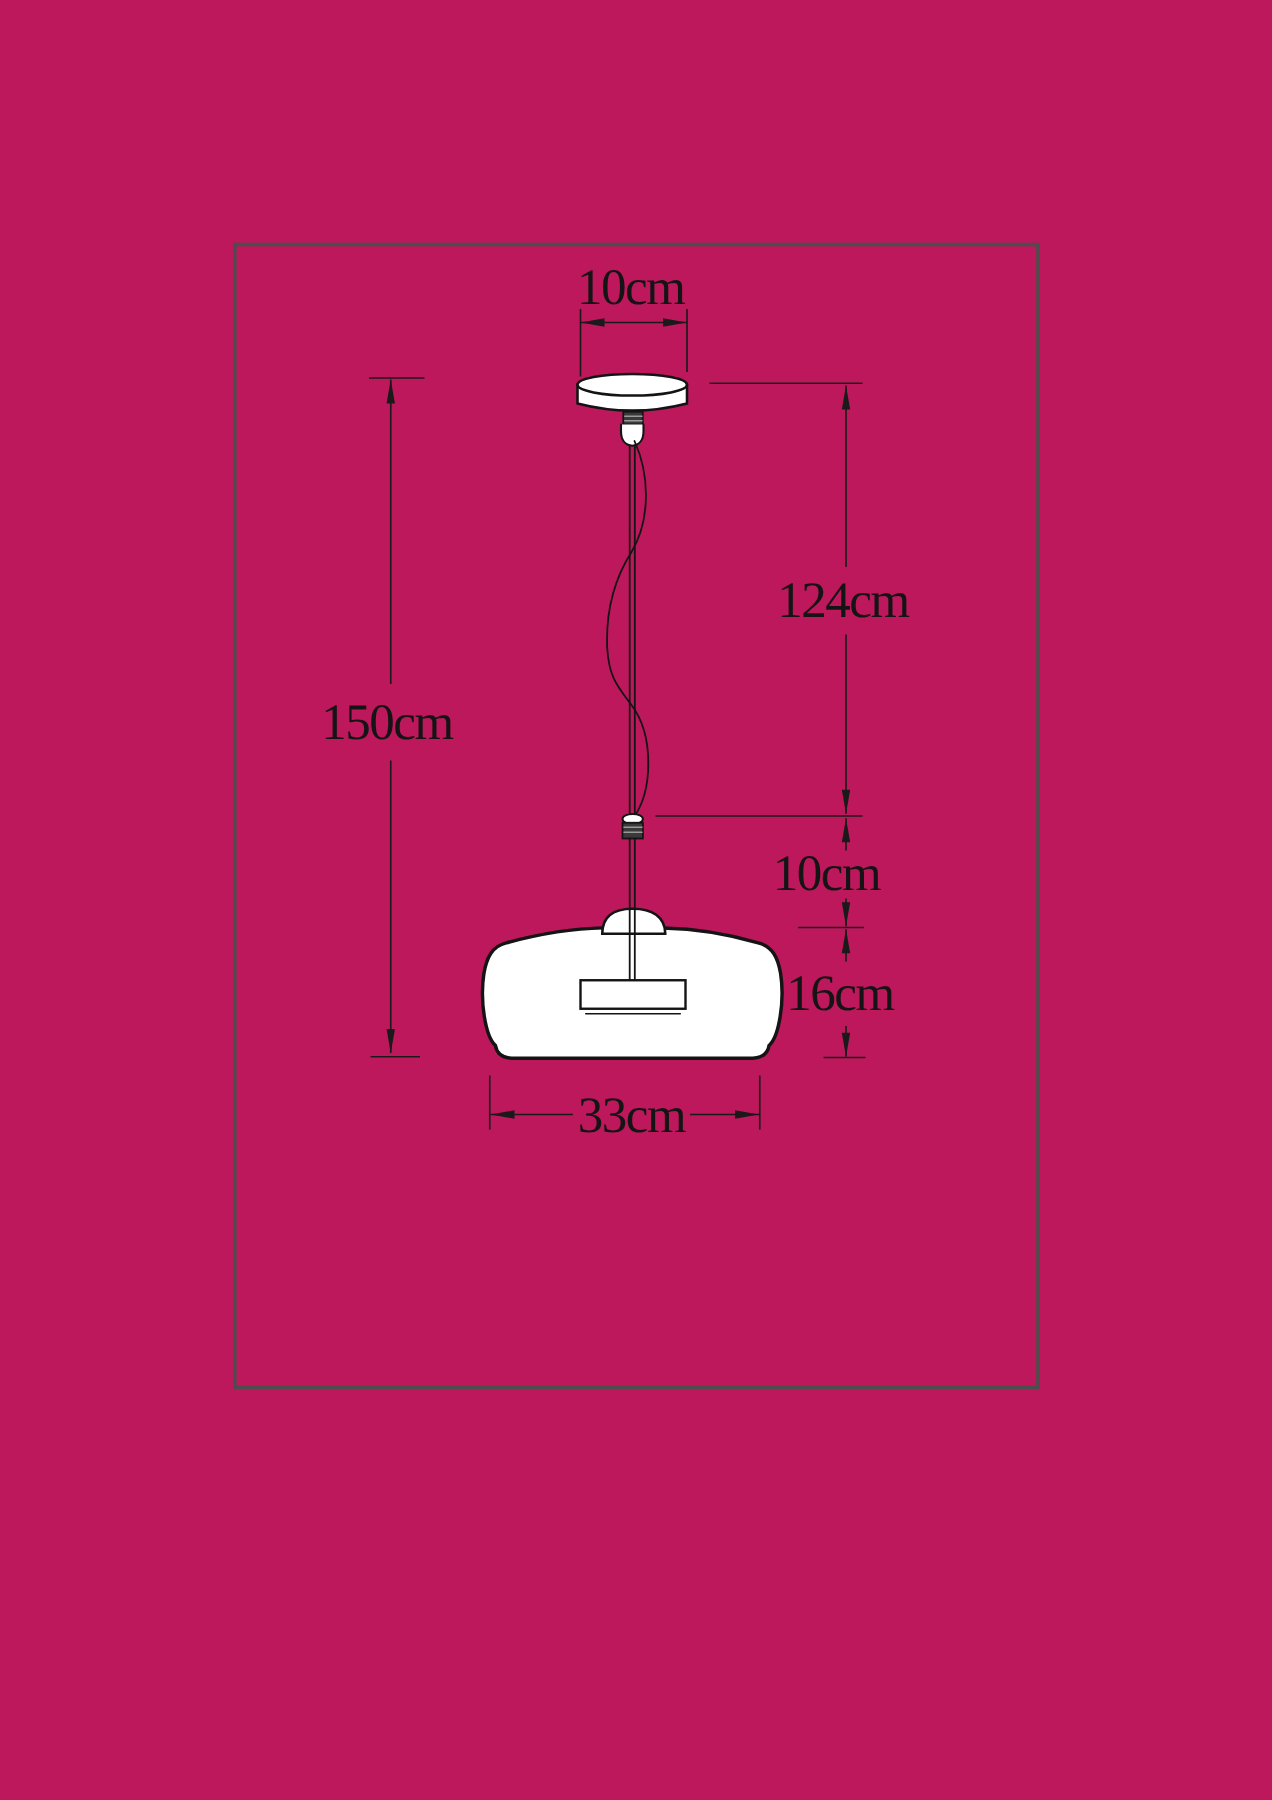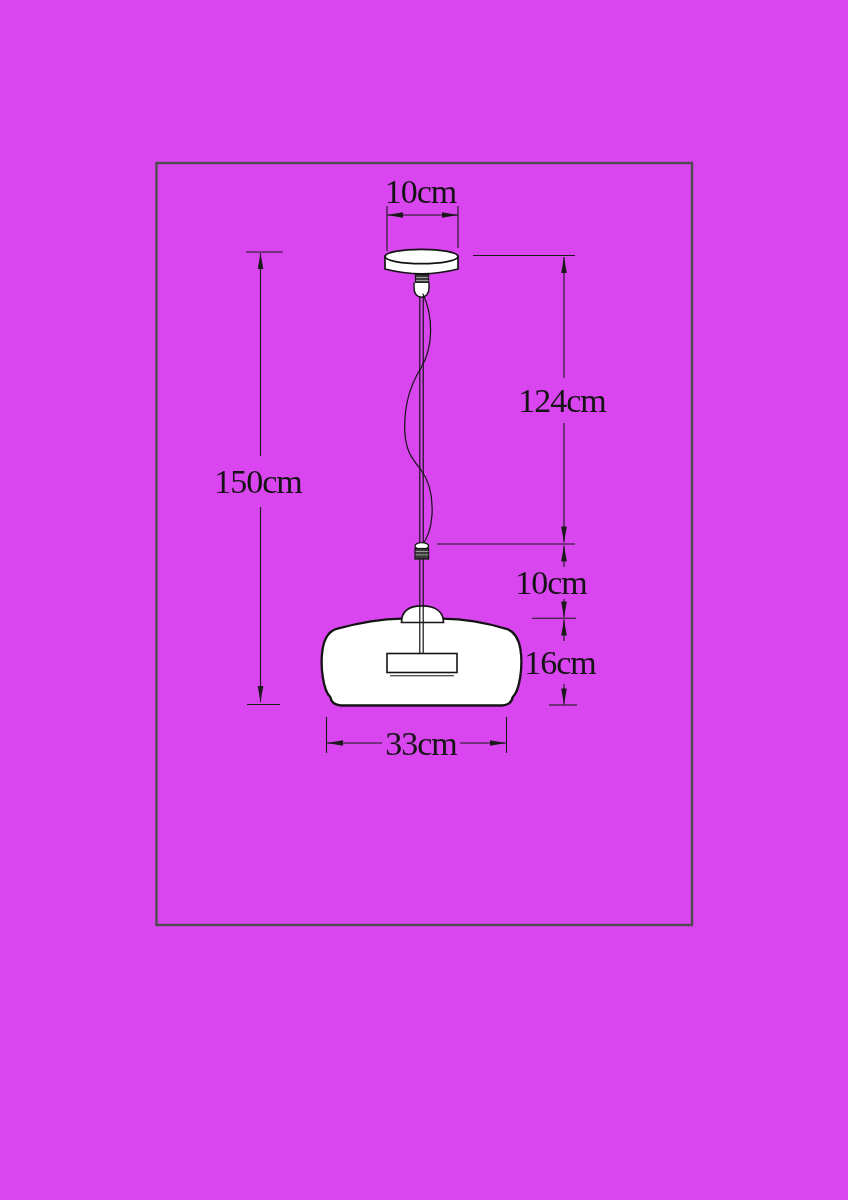--- a/index.html
+++ b/index.html
@@ -7,21 +7,21 @@
     padding: 0;
     width: 848px;
     height: 1200px;
     background: #ffffff;
     font-family: "Liberation Serif", serif;
   }
   .stage {
     position: relative;
     width: 848px;
     height: 1200px;
-    background: #d946ef;
+    background: #be185d;
     overflow: hidden;
   }
   svg { position: absolute; left: 0; top: 0; }
   text.dim-label {
     font-family: "Liberation Serif", serif;
     font-size: 34px;
     fill: #141414;
     letter-spacing: -1px;
   }
 </style>

